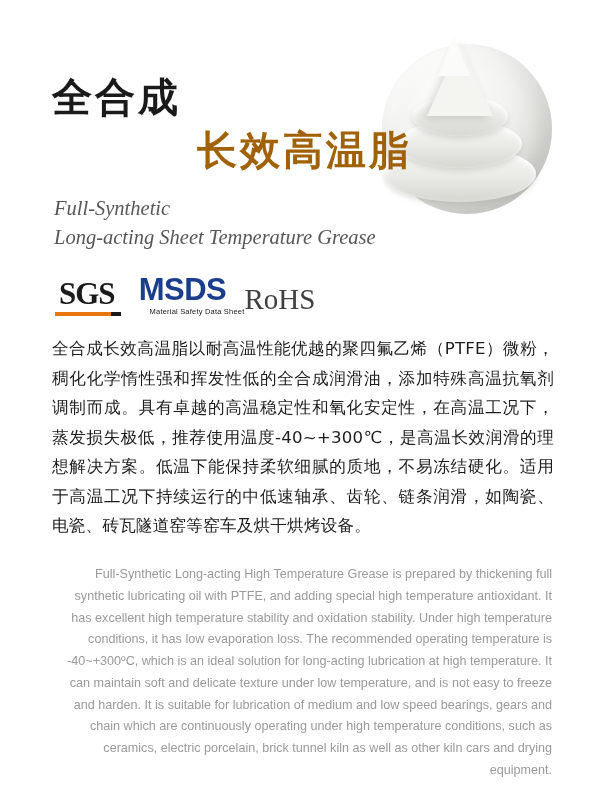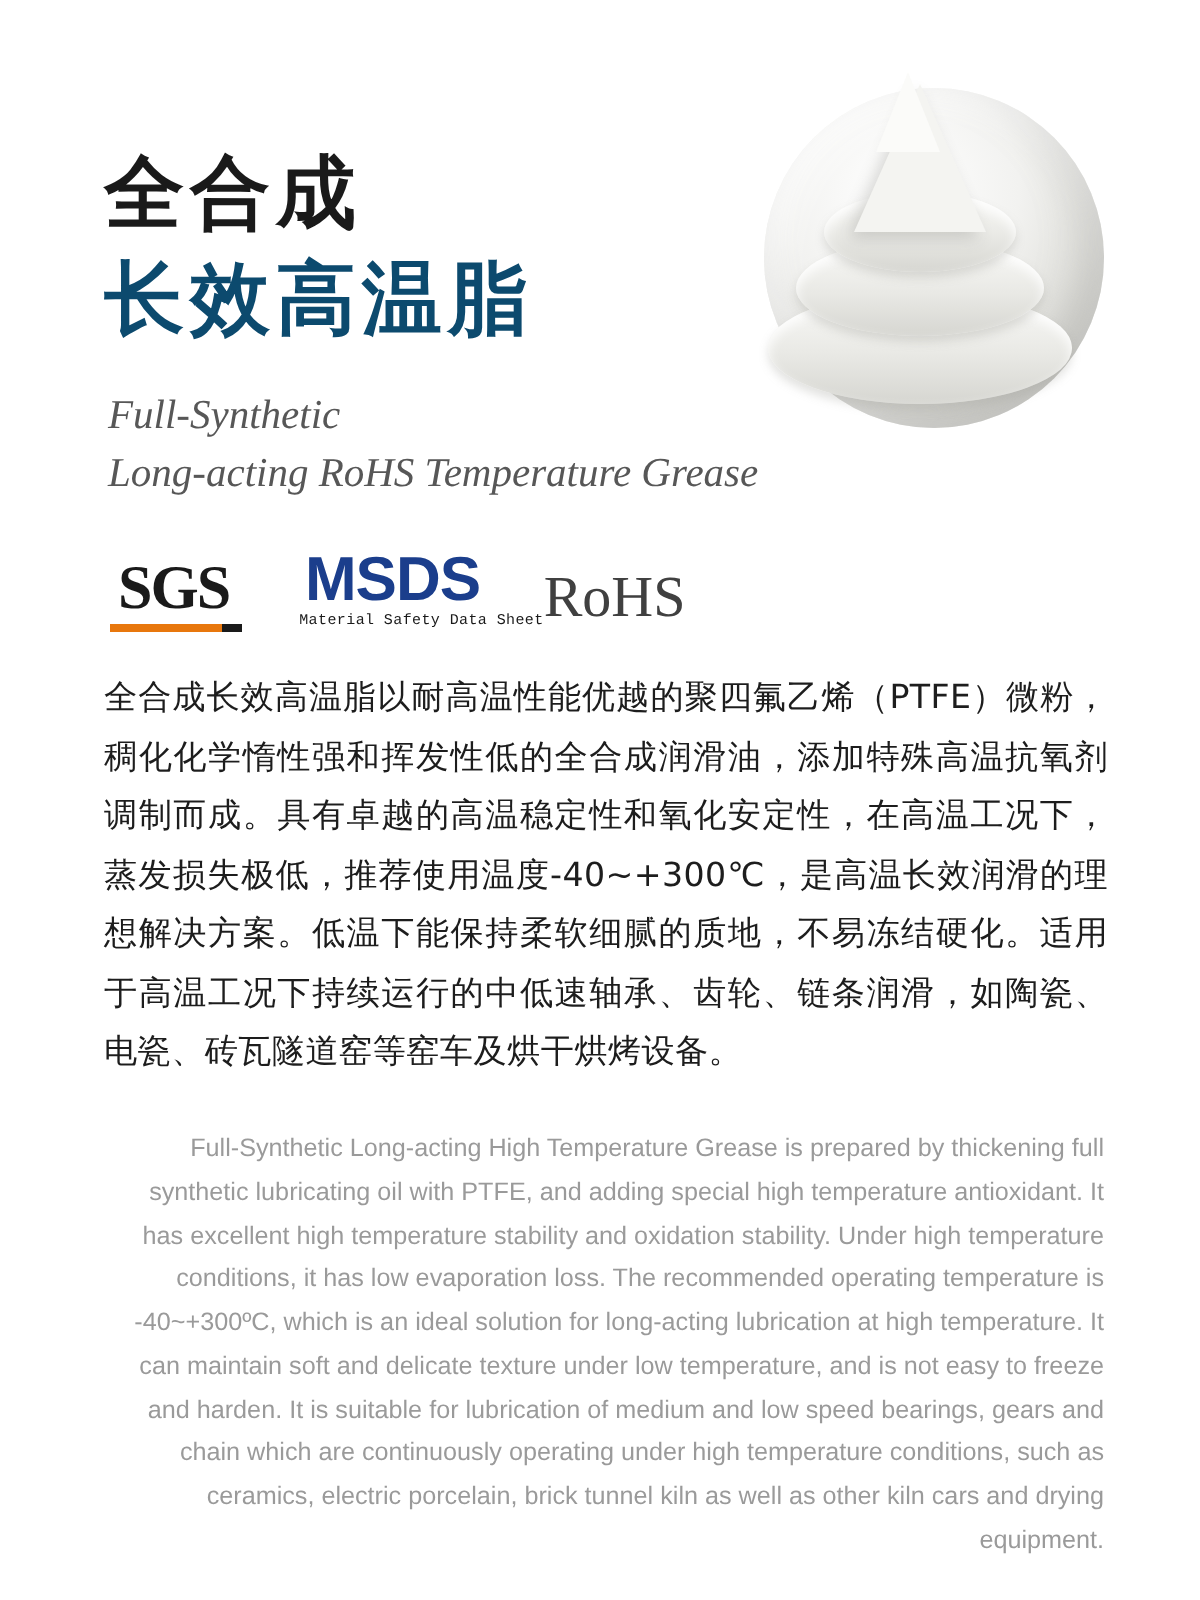--- a/index.html
+++ b/index.html
@@ -86,24 +86,25 @@
     font-weight: bold;
     color: #1a1a1a;
     letter-spacing: 3px;
     line-height: 1.18;
     margin: 0;
   }
   .title-cn-2 {
     font-family: "DejaVu Sans", sans-serif;
     font-size: 40px;
     font-weight: bold;
-    color: #0c4a6e;
+    color: #a16207;
     letter-spacing: 3px;
     line-height: 1.18;
     margin: 6px 0 0 0;
+    text-align: right;
   }
   .title-en {
     position: absolute;
     left: 54px;
     top: 178px;
     width: 470px;
     font-family: Liberation Serif, serif;
     font-style: italic;
     font-size: 20.5px;
     line-height: 1.42;
@@ -147,21 +148,21 @@
     line-height: 1;
   }
   .msds-main {
     font-family: "Liberation Sans", sans-serif;
     font-weight: bold;
     font-size: 31px;
     color: #1b3e8c;
     letter-spacing: -0.5px;
   }
   .msds-sub {
-    font-family: Liberation Mono, monospace;
+    font-family: Liberation Sans, sans-serif;
     font-size: 7.5px;
     color: #1a1a1a;
     letter-spacing: 0.2px;
     margin-top: 3px;
     padding-left: 29px;
   }
   .rohs-block {
     font-family: "Liberation Serif", serif;
     font-size: 29px;
     color: #404040;
@@ -209,21 +210,21 @@
     <div class="grease-cone2"></div>
   </div>
 
   <div class="title-block">
     <div class="title-cn-1">全合成</div>
     <div class="title-cn-2">长效高温脂</div>
   </div>
 
   <div class="title-en">
     <div>Full-Synthetic</div>
-    <div>Long-acting RoHS Temperature Grease</div>
+    <div>Long-acting Sheet Temperature Grease</div>
   </div>
 
   <div class="cert-row">
     <div class="sgs-logo">
       <span class="sgs-text">SGS</span>
       <span class="sgs-bar-right"></span>
     </div>
     <div class="msds-block">
       <span class="msds-main">MSDS</span>
       <span class="msds-sub">Material Safety Data Sheet</span>

